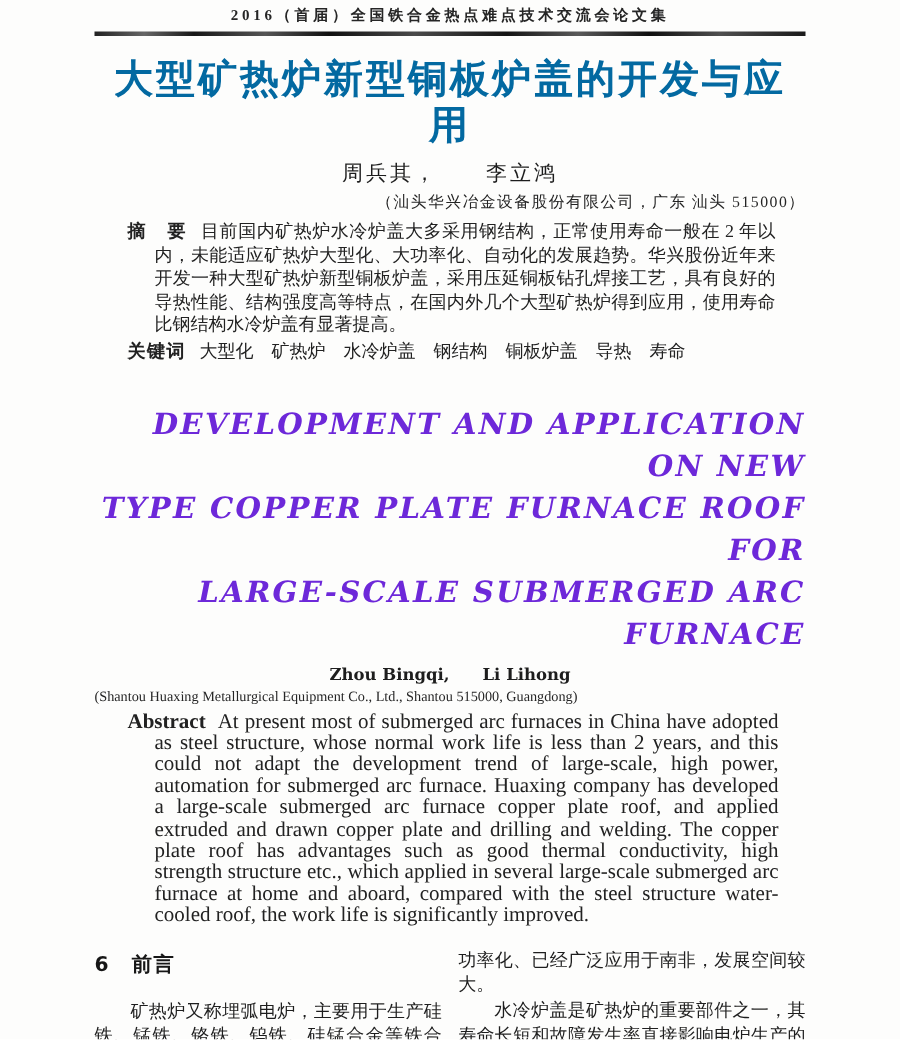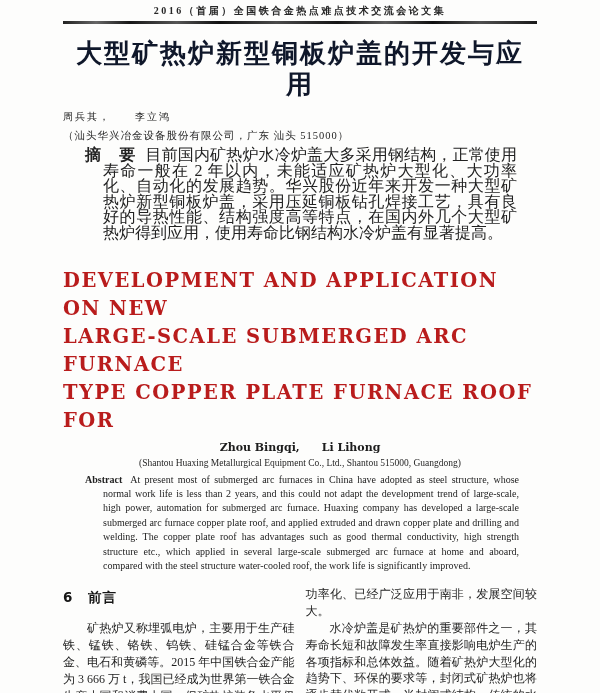--- a/index.html
+++ b/index.html
@@ -27,78 +27,78 @@
     background:linear-gradient(90deg,#222 0%,#666 7%,#171717 14%,#555 24%,#101010 33%,#4a4a4a 45%,#141414 58%,#5a5a5a 68%,#0f0f0f 78%,#4f4f4f 88%,#1a1a1a 100%);
   }
   .title-cn{
     margin:14px 0 0 0;
     text-align:center;
     font-family:"DejaVu Sans", sans-serif;
     font-weight:700;
     font-size:26px;
     letter-spacing:2px;
     line-height:31px;
-    color:#0f172a;
+    color:#0369a1;
   }
   .authors-cn{
     margin-top:8px;
-    text-align:left;
-    font-size:10px;
+    text-align:center;
+    font-size:14px;
     letter-spacing:2px;
     color:#1d1d1d;
     line-height:18px;
   }
   .affil-cn{
     margin-top:3px;
-    text-align:left;
+    text-align:right;
     font-size:10.5px;
     letter-spacing:1px;
     color:#242424;
     line-height:13px;
   }
   .abs-cn,.kw-cn{
     margin:5px 0 0 0;
     padding:0 20px 0 40px;
     text-indent:-18px;
-    font-size:16px;
+    font-size:12px;
     line-height:15.6px;
     text-align:justify;
     color:#222;
   }
   .kw-cn{margin-top:2px;}
   .lbl{font-weight:bold;margin-right:9px;letter-spacing:1px;}
   .title-en{
     margin-top:26px;
-    text-align:left;
+    text-align:right;
     font-family:"DejaVu Serif", serif;
     font-weight:700;
     font-size:19.5px;
     letter-spacing:1.5px;
     line-height:28px;
-    color:#b91c1c;
+    color:#6d28d9;
+    font-style:italic;
   }
   .authors-en{
     margin-top:6px;
     text-align:center;
     font-family:"DejaVu Serif", serif;
     font-weight:700;
     font-size:11px;
     line-height:14px;
     color:#1d1d1d;
   }
   .affil-en{
     margin-top:2px;
-    text-align:center;
     font-size:9.5px;
     line-height:12px;
     color:#262626;
   }
   .abs-en,.kw-en{
     margin:4px 0 0 0;
-    font-size:10px;
+    font-size:14px;
     line-height:14.4px;
     text-align:justify;
     color:#222;
   }
   .abs-en{padding:0 18px 0 40px;text-indent:-18px;}
   .kw-en{padding:0 18px 0 59px;text-indent:-37px;}
   .lbl-en{font-weight:bold;margin-right:8px;}
   .columns{
     display:flex;
     gap:11px;
@@ -131,25 +131,26 @@
   <div class="header">2016（首届）全国铁合金热点难点技术交流会论文集</div>
   <div class="rule"></div>
 
   <h1 class="title-cn">大型矿热炉新型铜板炉盖的开发与应用</h1>
 
   <div class="authors-cn">周兵其，　　李立鸿</div>
   <div class="affil-cn">（汕头华兴冶金设备股份有限公司，广东 汕头 515000）</div>
 
   <p class="abs-cn"><span class="lbl">摘　要</span><span>目前国内矿热炉水冷炉盖大多采用钢结构，正常使用寿命一般在 2 年以内，未能适应矿热炉大型化、大功率化、自动化的发展趋势。华兴股份近年来开发一种大型矿热炉新型铜板炉盖，采用压延铜板钻孔焊接工艺，具有良好的导热性能、结构强度高等特点，在国内外几个大型矿热炉得到应用，使用寿命比钢结构水冷炉盖有显著提高。</span></p>
 
+  <p class="kw-cn"><span class="lbl">关键词</span><span>大型化　矿热炉　水冷炉盖　钢结构　铜板炉盖　导热　寿命</span></p>
 
   <div class="title-en">
     <div>DEVELOPMENT AND APPLICATION ON NEW</div>
+    <div>TYPE COPPER PLATE FURNACE ROOF FOR</div>
     <div>LARGE-SCALE SUBMERGED ARC FURNACE</div>
-    <div>TYPE COPPER PLATE FURNACE ROOF FOR</div>
   </div>
 
   <div class="authors-en">Zhou Bingqi,　　Li Lihong</div>
   <div class="affil-en">(Shantou Huaxing Metallurgical Equipment Co., Ltd., Shantou 515000, Guangdong)</div>
 
   <p class="abs-en"><span class="lbl-en">Abstract</span><span>At present most of submerged arc furnaces in China have adopted as steel structure, whose normal work life is less than 2 years, and this could not adapt the development trend of large-scale, high power, automation for submerged arc furnace. Huaxing company has developed a large-scale submerged arc furnace copper plate roof, and applied extruded and drawn copper plate and drilling and welding. The copper plate roof has advantages such as good thermal conductivity, high strength structure etc., which applied in several large-scale submerged arc furnace at home and aboard, compared with the steel structure water-cooled roof, the work life is significantly improved.</span></p>
 
 
   <div class="columns">
     <div class="col">

